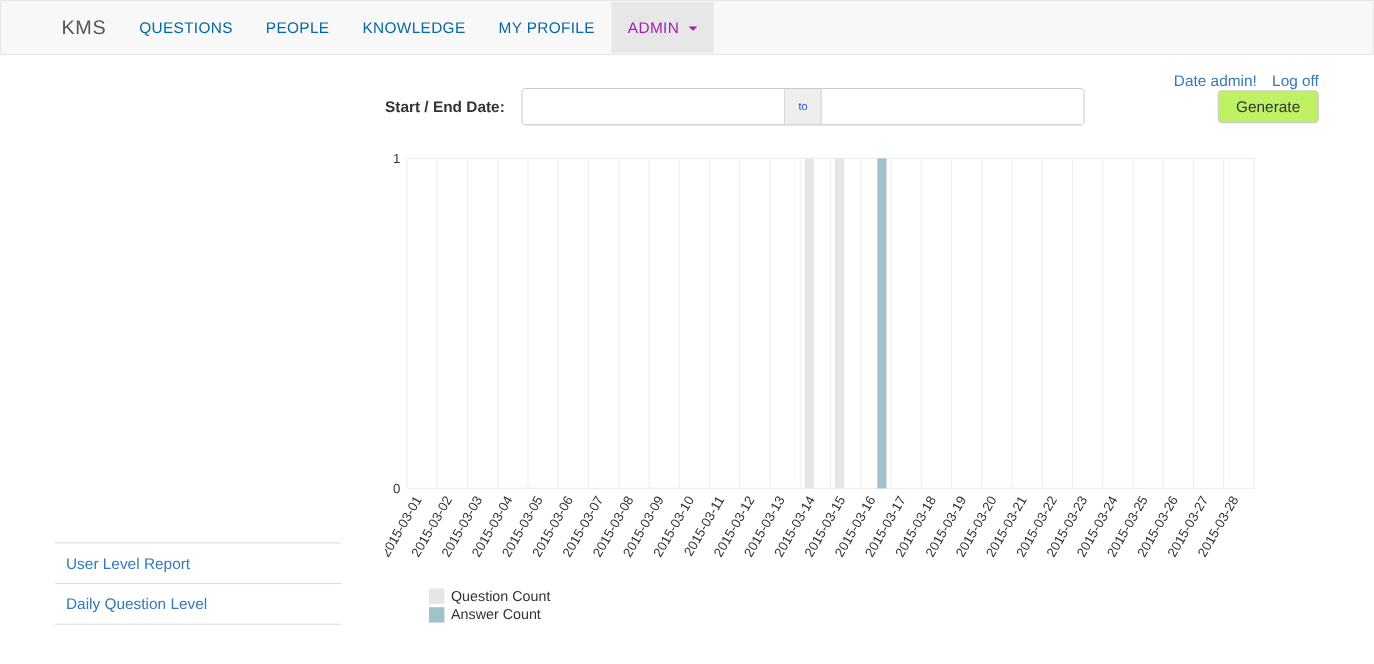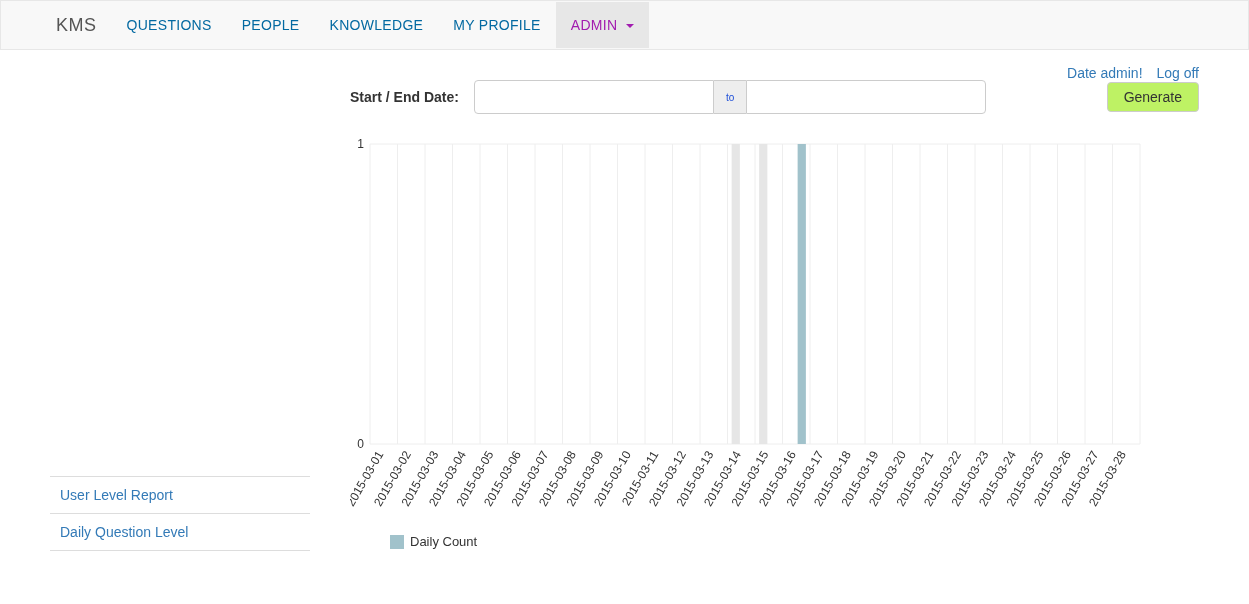--- a/index.html
+++ b/index.html
@@ -147,20 +147,24 @@
             <text x="611.25" y="320" class="xlabel" text-anchor="end" transform="rotate(-60 611.25 320)">2015-03-22</text>
             <text x="638.75" y="320" class="xlabel" text-anchor="end" transform="rotate(-60 638.75 320)">2015-03-23</text>
             <text x="666.25" y="320" class="xlabel" text-anchor="end" transform="rotate(-60 666.25 320)">2015-03-24</text>
             <text x="693.75" y="320" class="xlabel" text-anchor="end" transform="rotate(-60 693.75 320)">2015-03-25</text>
             <text x="721.25" y="320" class="xlabel" text-anchor="end" transform="rotate(-60 721.25 320)">2015-03-26</text>
             <text x="748.75" y="320" class="xlabel" text-anchor="end" transform="rotate(-60 748.75 320)">2015-03-27</text>
             <text x="776.25" y="320" class="xlabel" text-anchor="end" transform="rotate(-60 776.25 320)">2015-03-28</text>
           </svg>
         <div class="legend">
           <div class="legend-row">
+            <span class="legend-swatch" id="swatch-q" style="background: rgb(230, 230, 230);"></span>
+            <span>Question Count</span>
+          </div>
+          <div class="legend-row">
             <span class="legend-swatch" id="swatch-a" style="background: rgb(161, 194, 203);"></span>
-            <span>Daily Count</span>
+            <span>Answer Count</span>
           </div>
         </div>
       </div>
     </div>
   </div>
 </div>
 
 </body></html>

